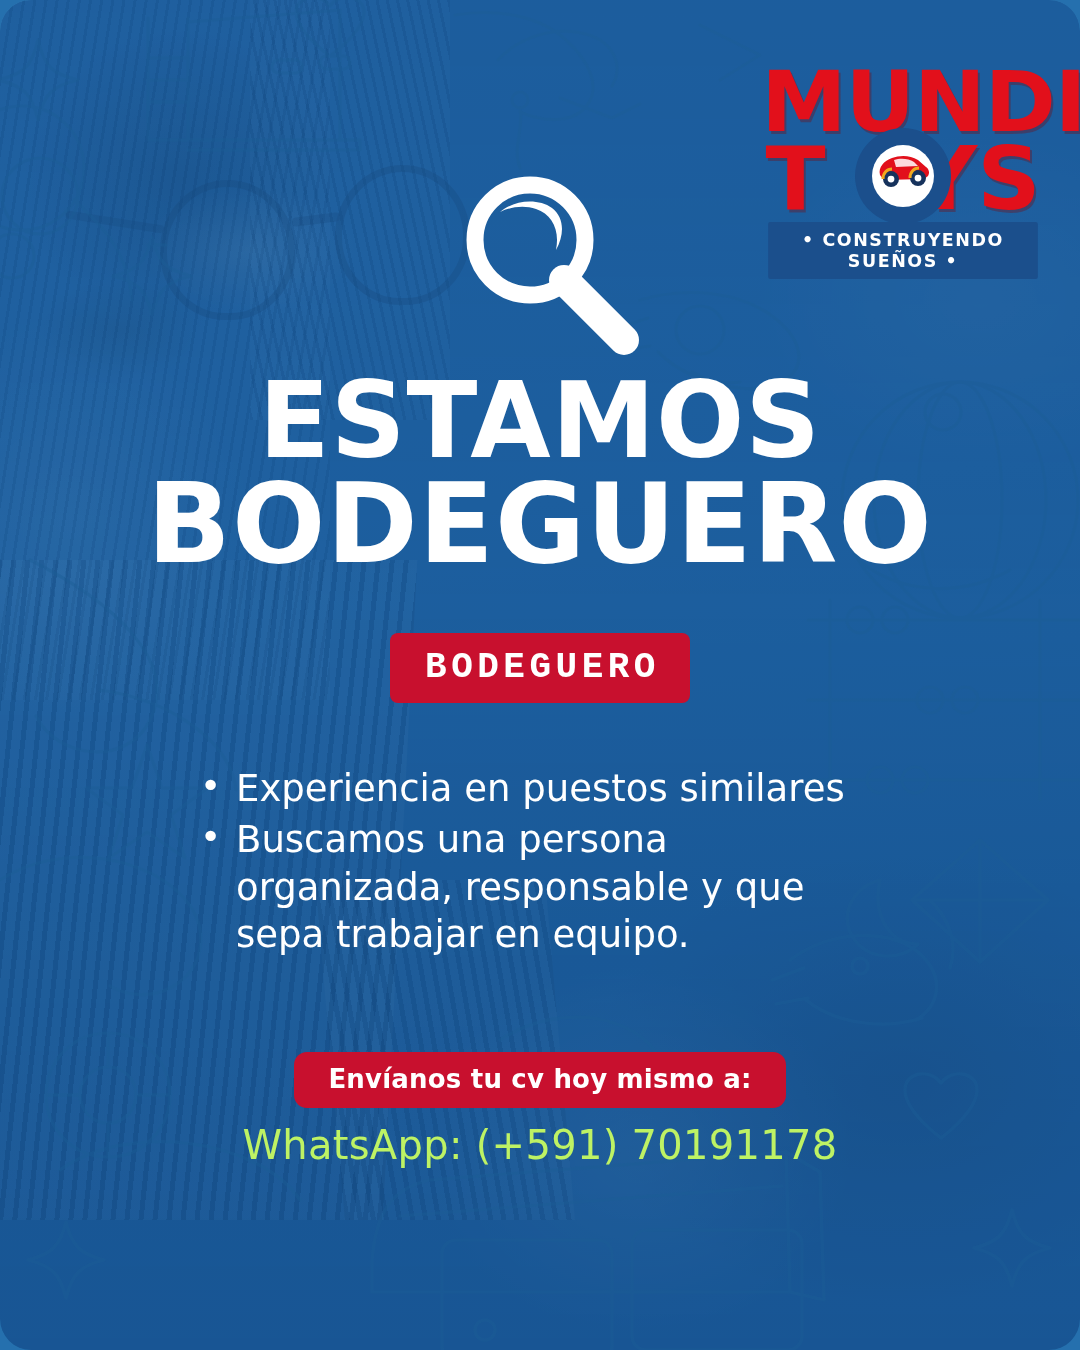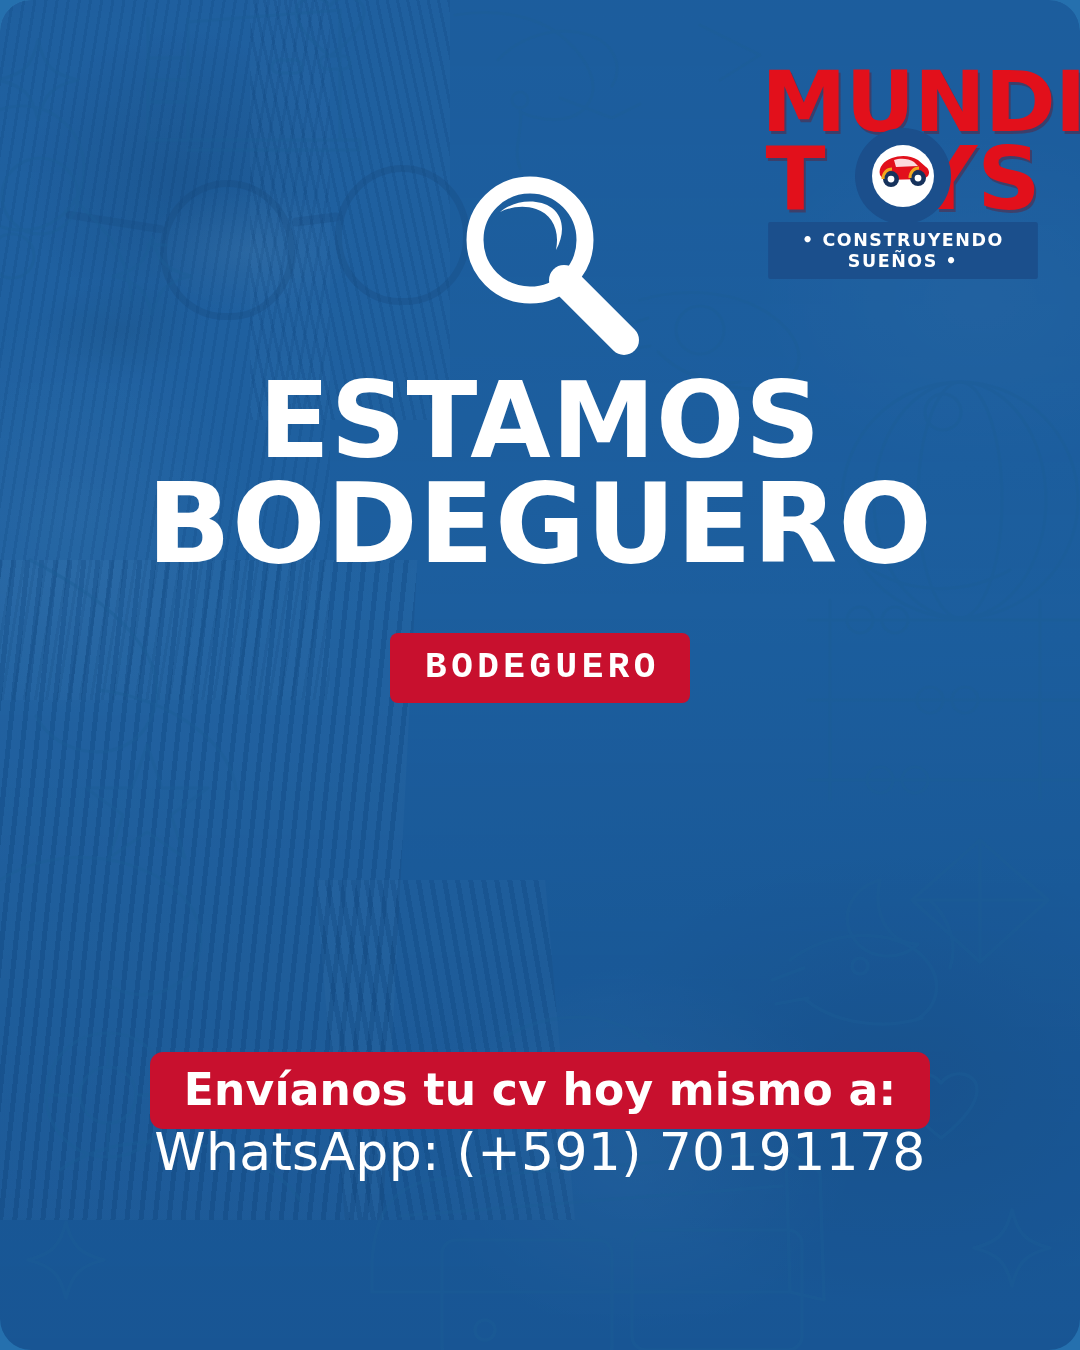--- a/index.html
+++ b/index.html
@@ -188,30 +188,30 @@
   }
 
   
   .cta-wrap { position:absolute; left:0; top:1052px; width:1080px; text-align:center; }
   .cta {
     display:inline-block;
     background:#c8102e;
     color:#ffffff;
     font-family:"DejaVu Sans", sans-serif;
     font-weight:700;
-    font-size:44px;
+    font-size:26px;
     letter-spacing:.2px;
     padding:12px 34px 14px;
     border-radius:13px;
   }
   .contact {
     position:absolute; left:0; top:1122px; width:1080px;
-    text-align:center; color:#ffffff;
-    font-family:"DejaVu Sans", sans-serif;
-    font-size:52px; font-weight:400; letter-spacing:.3px;
+    text-align:center; color:#bef264;
+    font-family:"DejaVu Sans", sans-serif;
+    font-size:40px; font-weight:400; letter-spacing:.3px;
   }
 </style>
 </head>
 <body>
 
 <div class="poster">
 
   <div class="photo-layer">
     <div class="hair"></div>
     <div class="hair2"></div>
@@ -346,20 +346,24 @@
 
   <div class="headline">
     <span class="l1">ESTAMOS</span>
     <span class="l2">BODEGUERO</span>
   </div>
 
   <div class="badge-wrap">
     <span class="badge">BODEGUERO</span>
   </div>
 
+  <ul class="bullets">
+    <li>Experiencia en puestos similares</li>
+    <li>Buscamos una persona organizada, responsable y que sepa trabajar en equipo.</li>
+  </ul>
 
   <div class="cta-wrap">
     <span class="cta">Envíanos tu cv hoy mismo a:</span>
   </div>
 
   <div class="contact">WhatsApp: (+591)  70191178</div>
 
 </div>
 
 </body></html>

